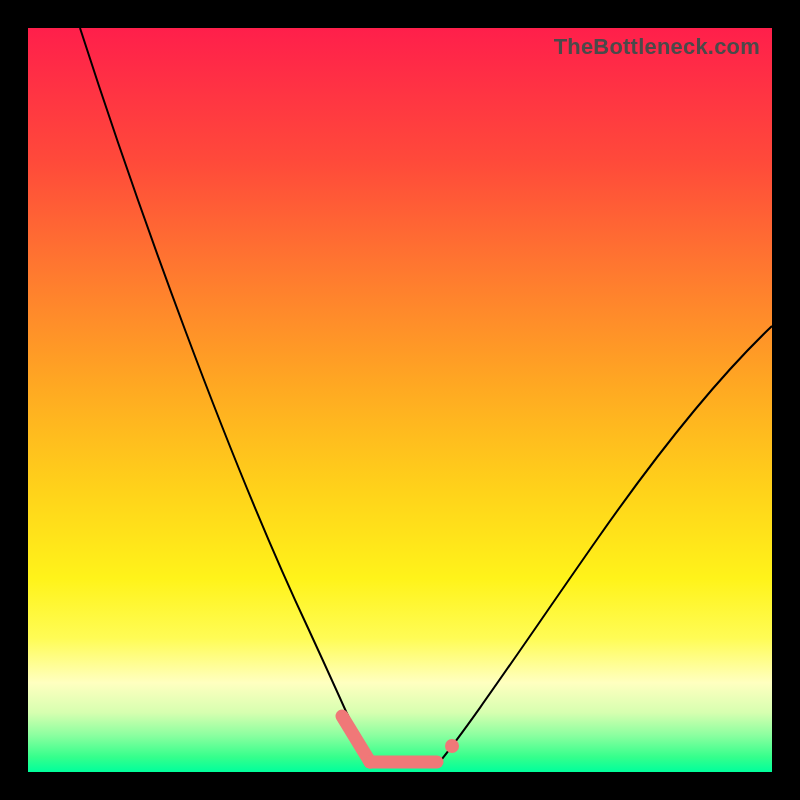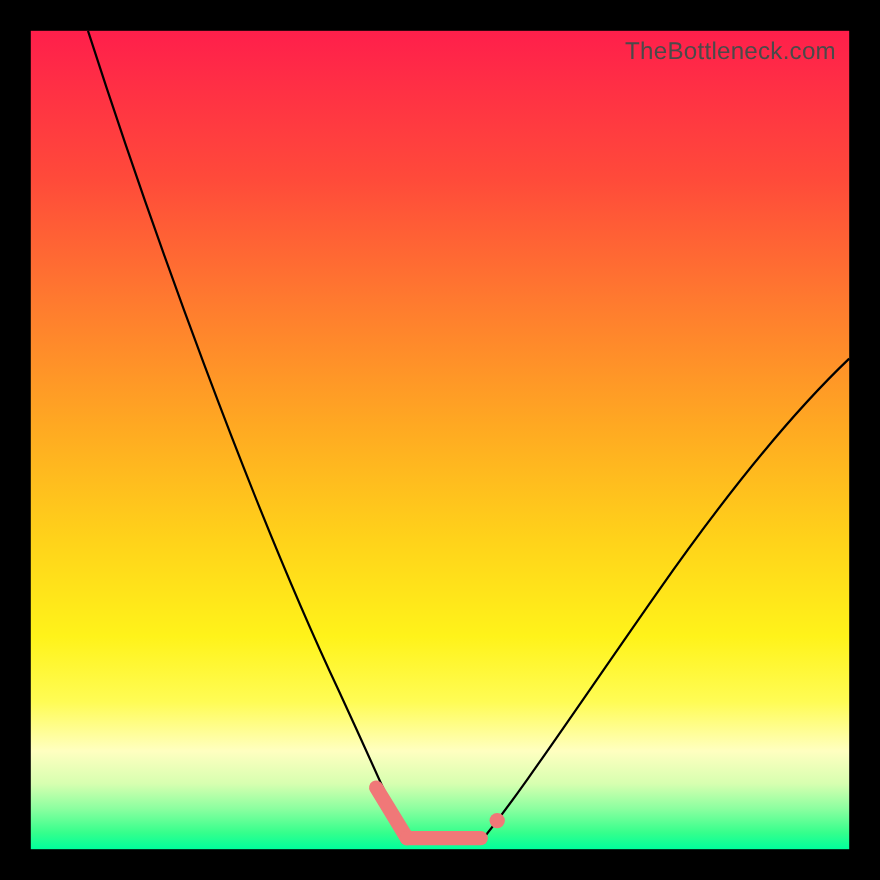--- a/index.html
+++ b/index.html
@@ -37,21 +37,21 @@
       #35ff8c 98%,
       #00ff9c 100%
     );
   }
   .watermark {
     position: absolute;
     top: 6px;
     right: 12px;
     color: #4a4a4a;
     font-size: 22px;
-    font-weight: 400;
+    font-weight: 700;
     letter-spacing: 0.2px;
     user-select: none;
   }
   svg.curves {
     position: absolute;
     left: 0;
     top: 0;
     width: 744px;
     height: 744px;
     overflow: visible;

